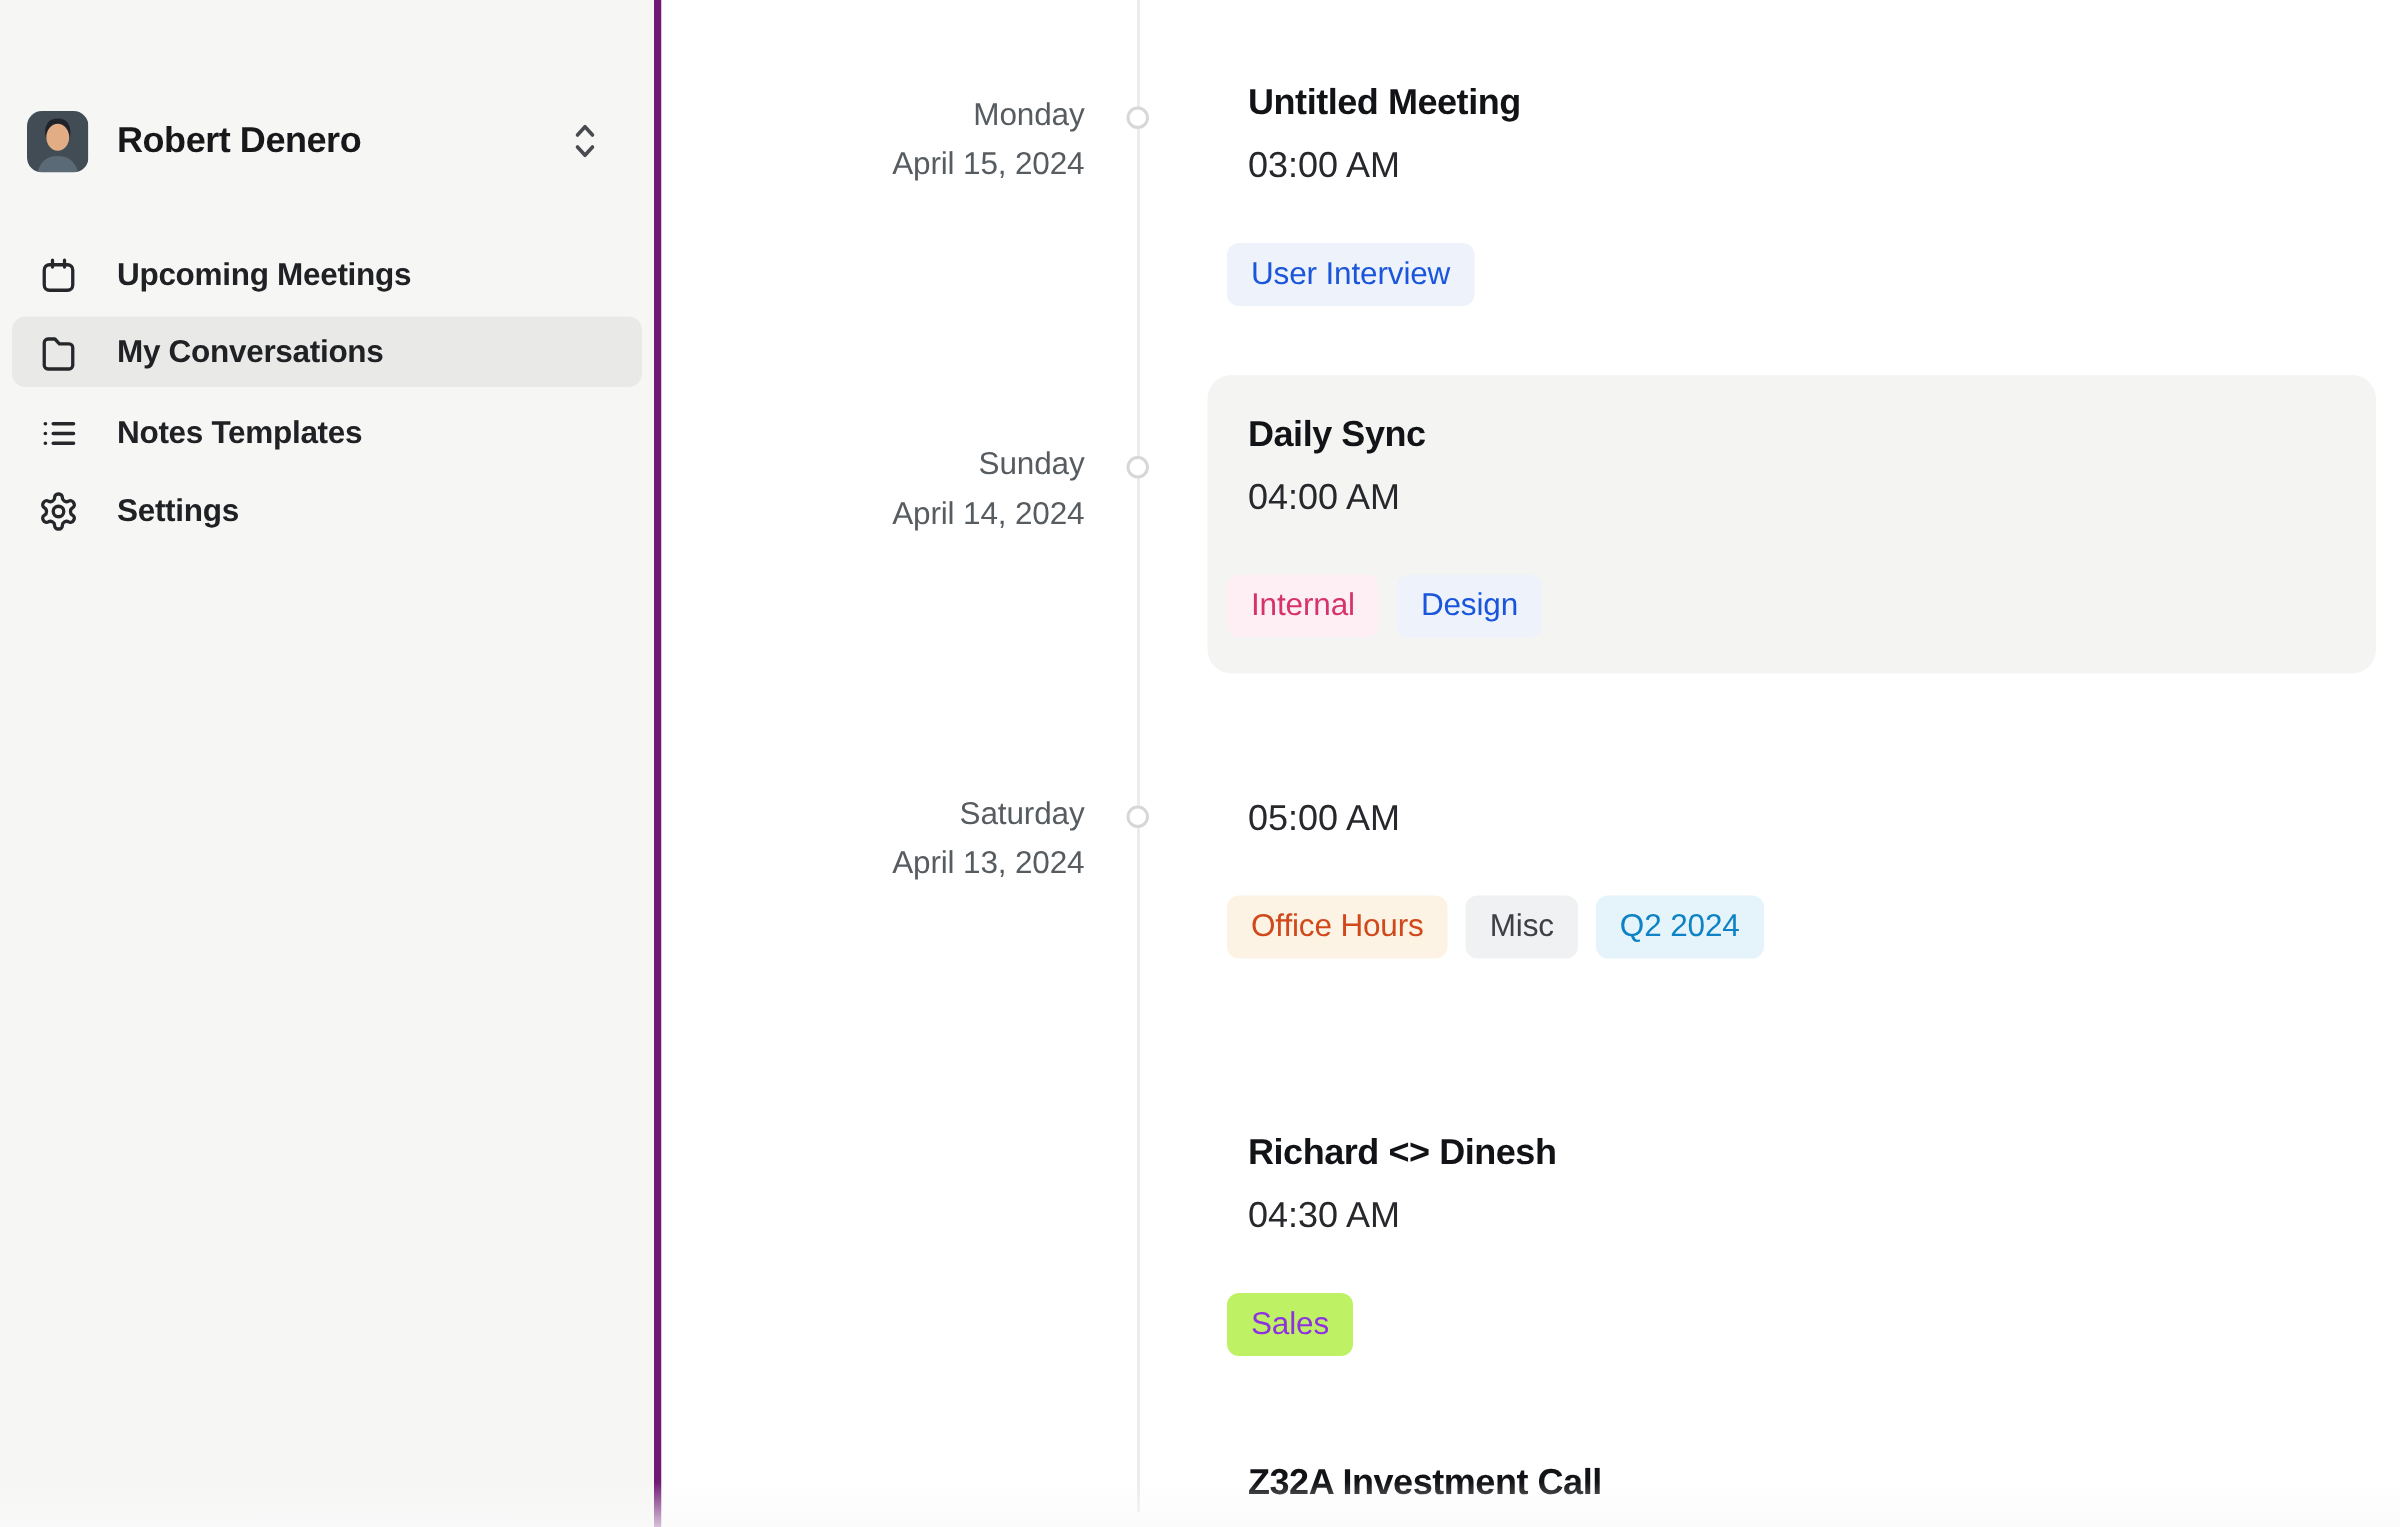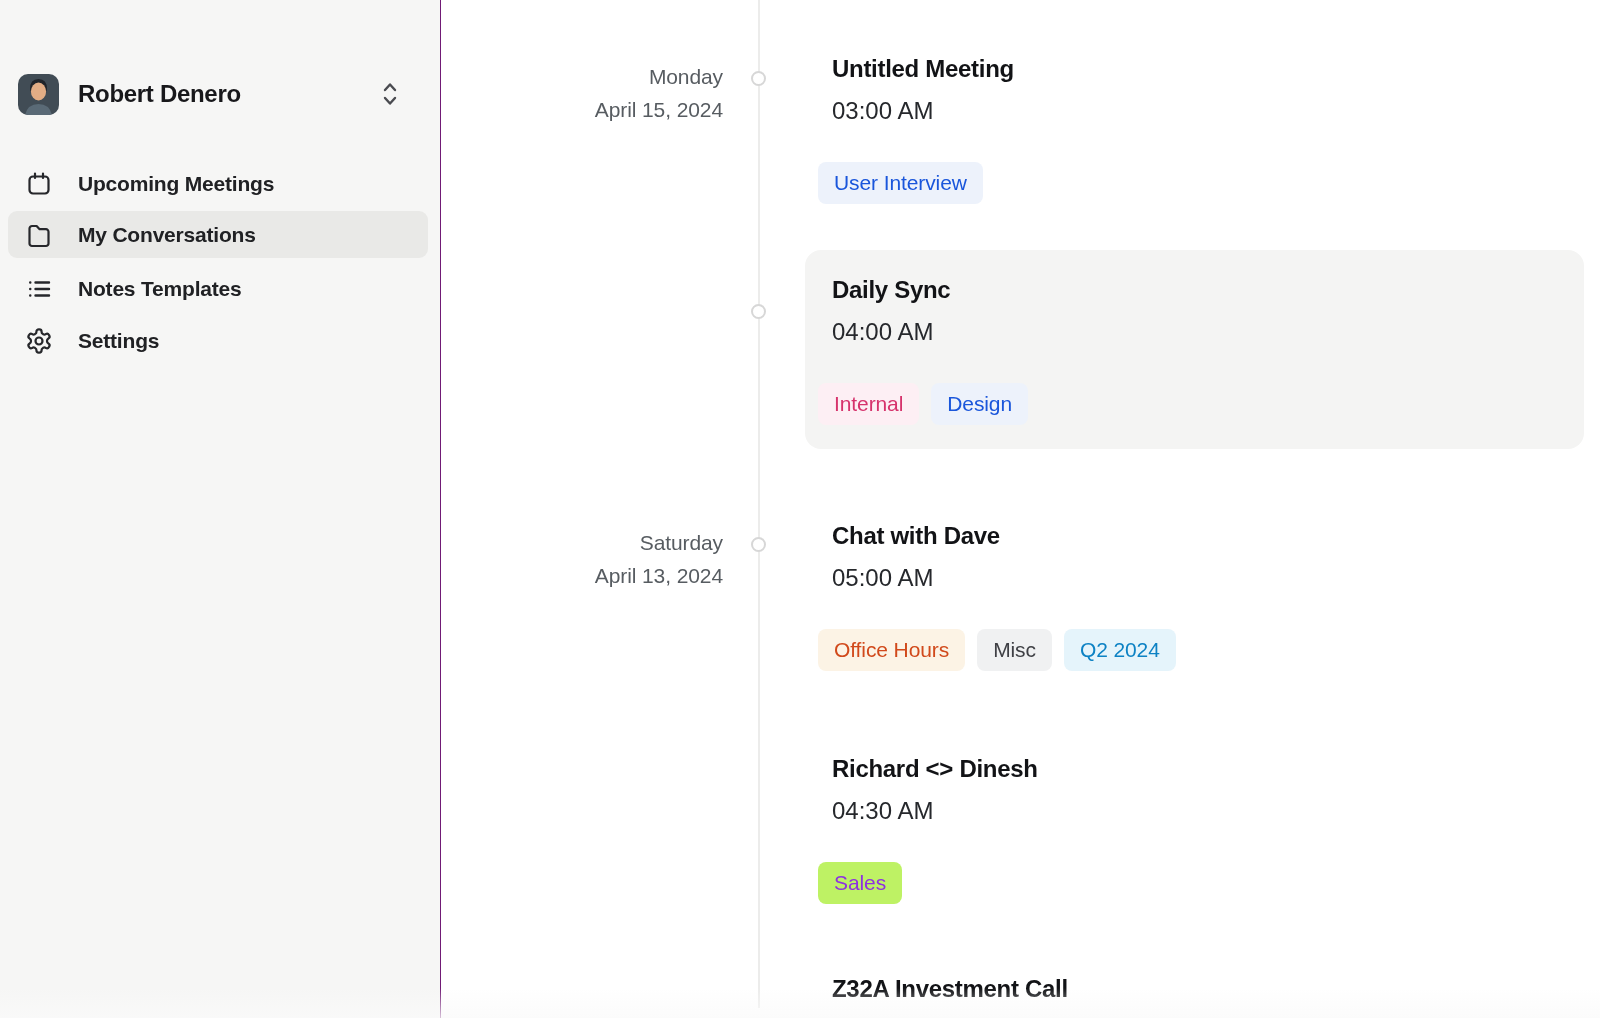--- a/index.html
+++ b/index.html
@@ -6,21 +6,21 @@
   html,body { width:1600px; height:1018px; overflow:hidden; }
   body {
     font-family:"Liberation Sans","DejaVu Sans",sans-serif;
     background:#ffffff; color:#141519;
     position:relative;
   }
 
   
   .sidebar {
     position:absolute; left:0; top:0; width:441px; height:1018px;
-    background:#f6f6f5; border-right:1px solid #701a75;
+    background:#f6f6f5; border-right:5px solid #701a75;
   }
   .user-row { position:absolute; left:18px; top:73px; width:405px; height:42px; display:flex; align-items:center; cursor:pointer; }
   .avatar { width:41px; height:41px; border-radius:10px; overflow:hidden; flex:0 0 auto; }
   .avatar svg { display:block; }
   .user-name { margin-left:19px; font-size:24px; font-weight:700; letter-spacing:-0.3px; color:#18181b; flex:1 1 auto; }
   .chevrons { width:22px; height:28px; margin-right:22px; flex:0 0 auto; }
 
   .nav-item {
     position:absolute; left:8px; width:420px; height:47px;
     display:flex; align-items:center; border-radius:9px; cursor:pointer;
@@ -129,20 +129,24 @@
 
   <div class="timeline-line"></div>
   <div class="timeline-dot" style="top:71px"></div>
   <div class="timeline-dot" style="top:304px"></div>
   <div class="timeline-dot" style="top:537px"></div>
 
   <div class="date-group" style="top:60px">
     <div>Monday</div>
     <div>April 15, 2024</div>
   </div>
+  <div class="date-group" style="top:293px">
+    <div>Sunday</div>
+    <div>April 14, 2024</div>
+  </div>
   <div class="date-group" style="top:526px">
     <div>Saturday</div>
     <div>April 13, 2024</div>
   </div>
 
   <div class="entry" style="top:53px">
     <div class="m-title">Untitled Meeting</div>
     <div class="m-time">03:00 AM</div>
     <div class="tag-row">
       <span class="tag" style="color: rgb(26, 86, 219); background: rgb(237, 242, 251);">User Interview</span>
@@ -152,21 +156,20 @@
   <div class="entry-card" style="top:250px">
     <div class="m-title">Daily Sync</div>
     <div class="m-time">04:00 AM</div>
     <div class="tag-row">
       <span class="tag" style="color: rgb(214, 51, 108); background: rgb(253, 239, 244);">Internal</span>
       <span class="tag" style="color: rgb(26, 86, 219); background: rgb(237, 242, 251);">Design</span>
     </div>
   </div>
 
   <div class="entry" style="top:520px">
-    <div class="m-title">Chat with Dave</div>
     <div class="m-time">05:00 AM</div>
     <div class="tag-row">
       <span class="tag" style="color: rgb(209, 73, 27); background: rgb(252, 243, 229);">Office Hours</span>
       <span class="tag" style="color: rgb(63, 64, 69); background: rgb(240, 241, 242);">Misc</span>
       <span class="tag" style="color: rgb(13, 130, 196); background: rgb(229, 244, 251);">Q2 2024</span>
     </div>
   </div>
 
   <div class="entry" style="top:753px">
     <div class="m-title">Richard &lt;&gt; Dinesh</div>

